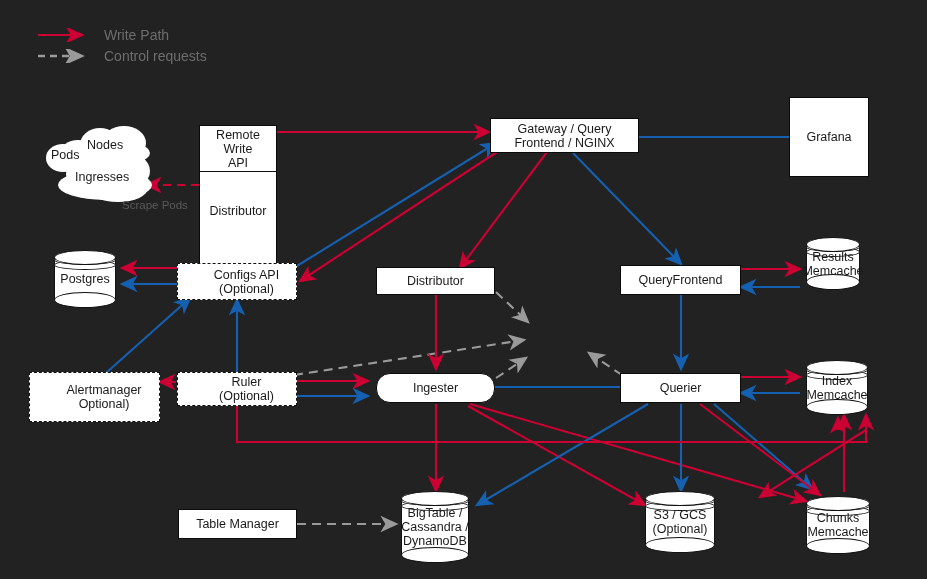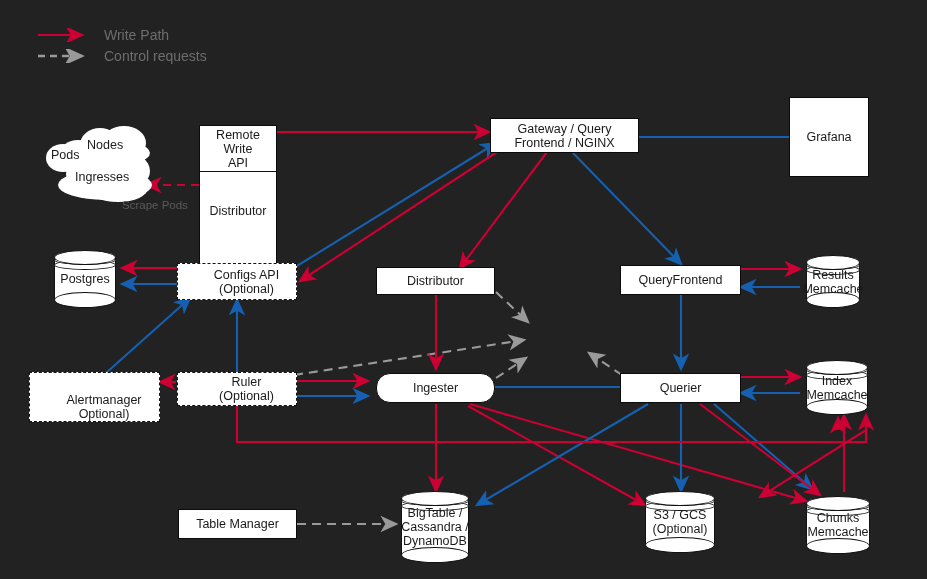--- a/index.html
+++ b/index.html
@@ -217,31 +217,31 @@
   </div>
 
   <div class="node plain" style="left:376px;top:267px;width:119px;height:28px;">
     <span>Distributor</span>
   </div>
 
   <div class="node plain" style="left:620px;top:265px;width:121px;height:30px;">
     <span>QueryFrontend</span>
   </div>
 
-  <div class="cyl" style="left:806px;top:255px;width:54px;height:53px;text-decoration:underline;">
+  <div class="cyl" style="left:806px;top:237px;width:54px;height:53px;text-decoration:underline;">
     <div class="body"></div>
     <div class="bottom"></div>
     <div class="ring" style="top:10px;"></div>
     <div class="ring" style="top:5px;"></div>
     <div class="cap"></div>
     <div class="lbl">Results<br>Memcache</div>
   </div>
 
 
-  <div class="node dashed" style="left:29px;top:372px;width:131px;height:50px;align-items:flex-end;">
+  <div class="node dashed" style="left:29px;top:372px;width:131px;height:50px;">
     <span>Alertmanager<br>Optional)</span>
   </div>
 
   <div class="node dashed" style="left:177px;top:372px;width:120px;height:34px;">
     <span>Ruler<br>(Optional)</span>
   </div>
 
   <div class="node plain" style="left:376px;top:373px;width:119px;height:30px;border-radius:14px;">
     <span>Ingester</span>
   </div>

